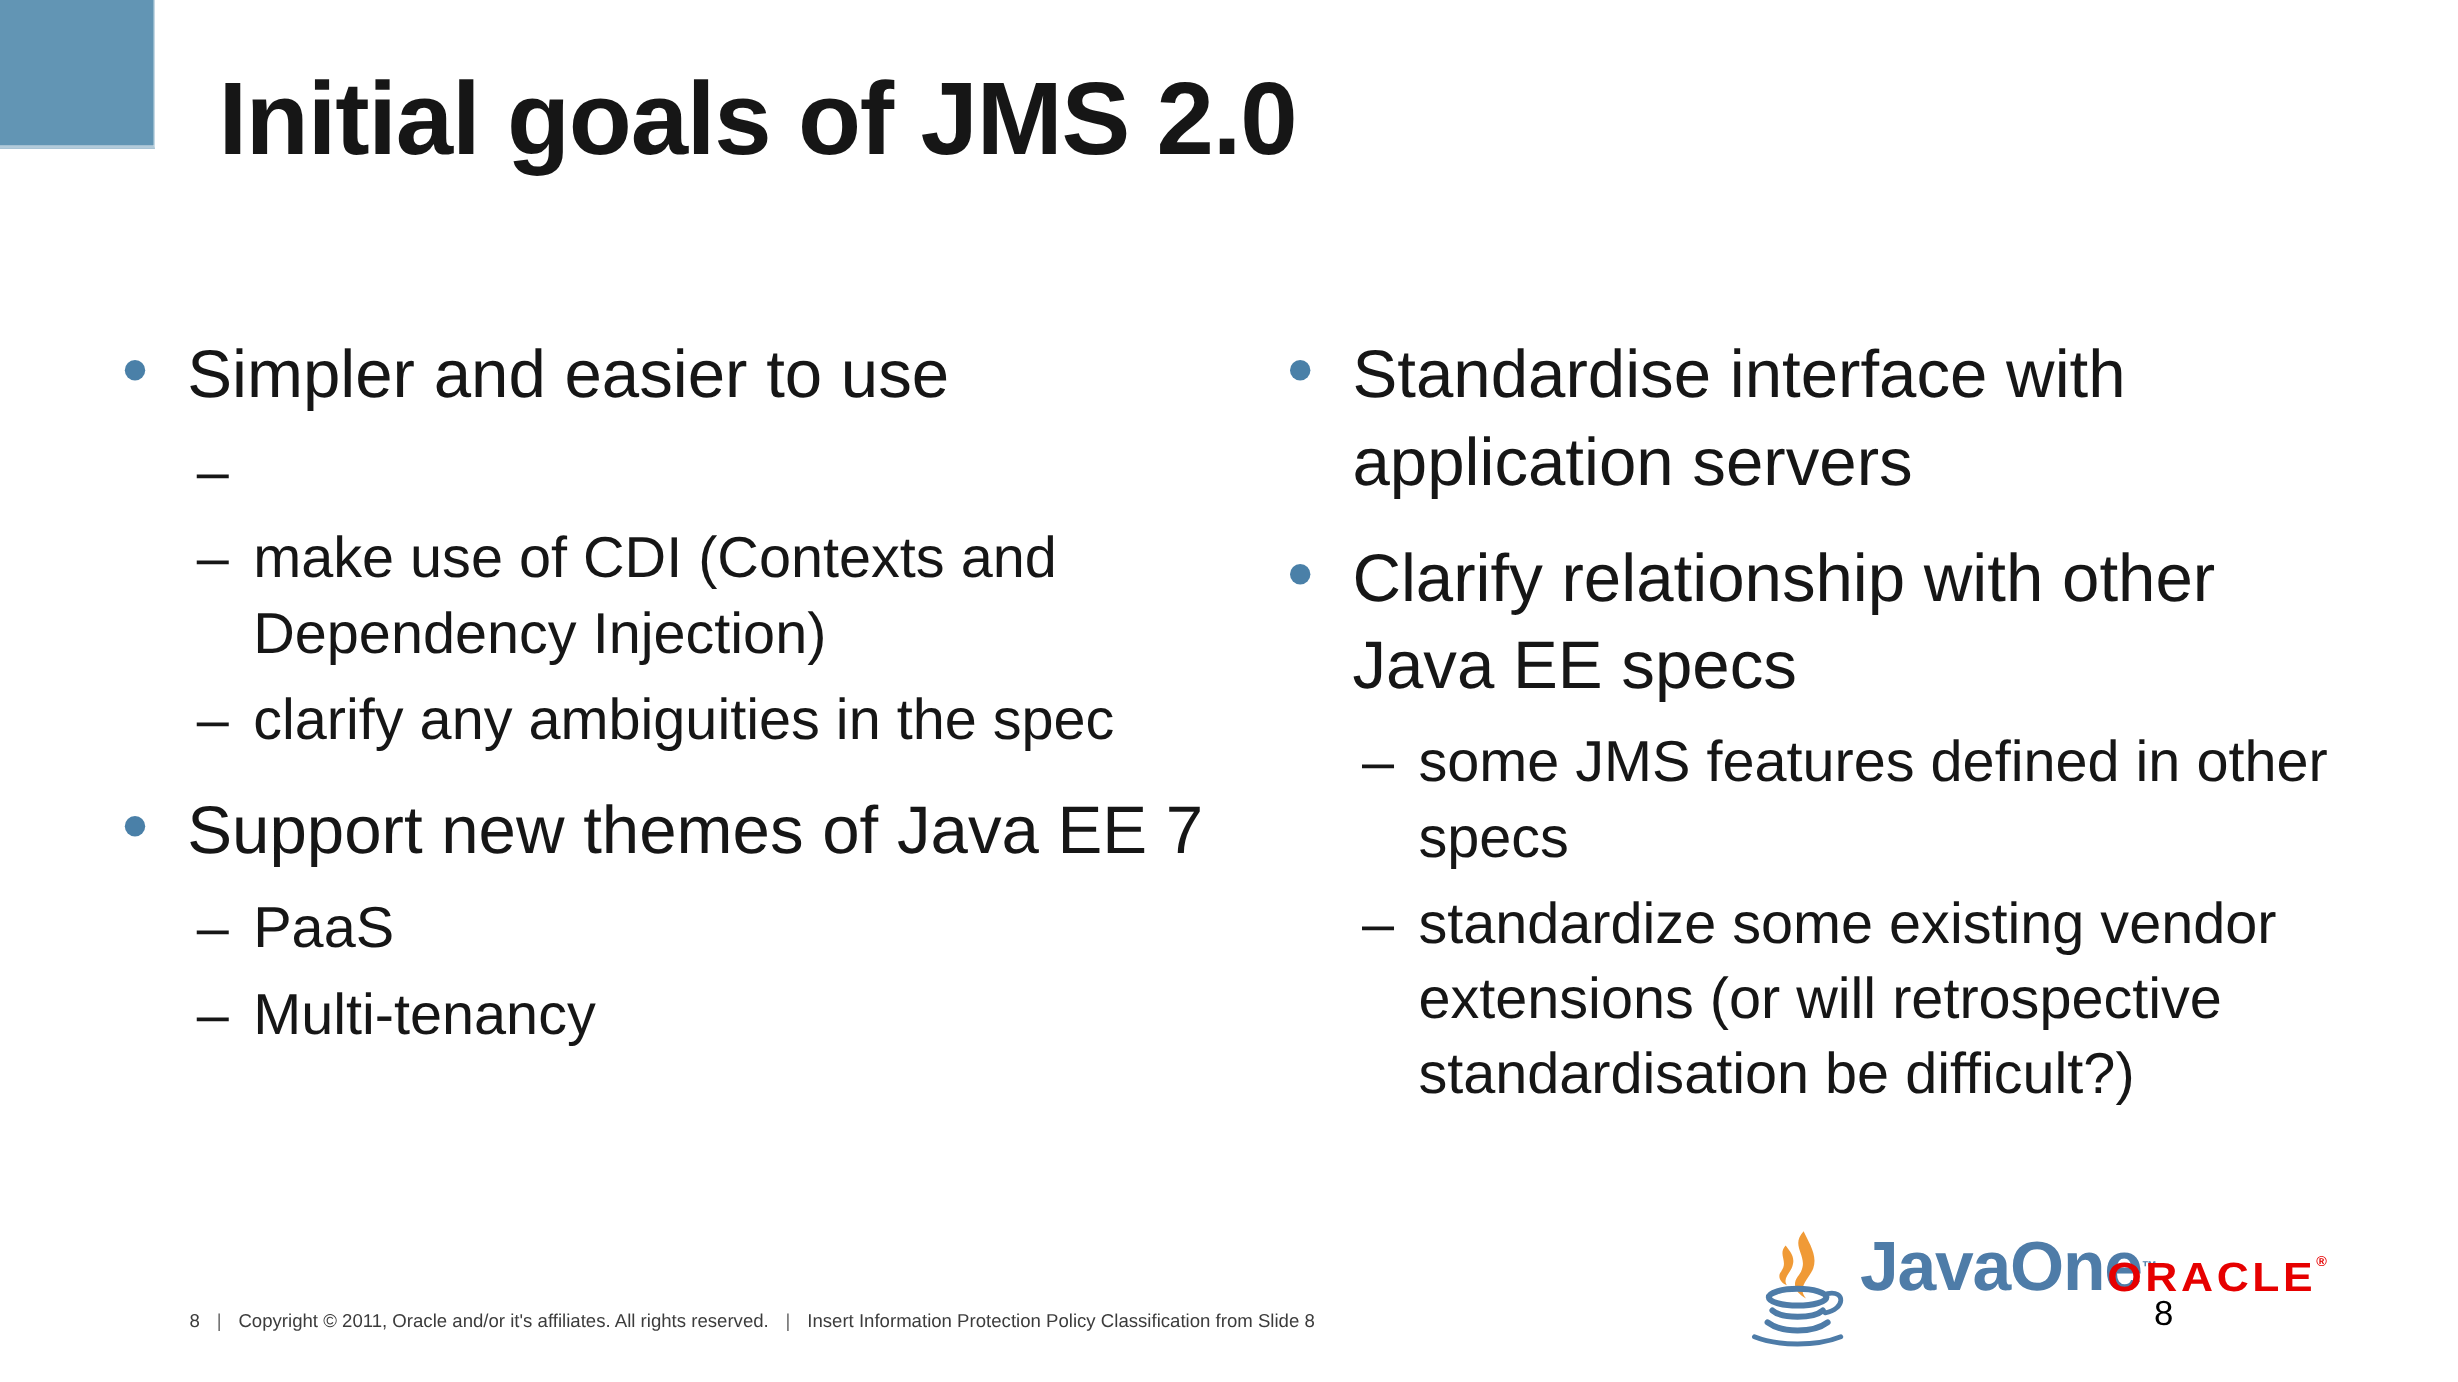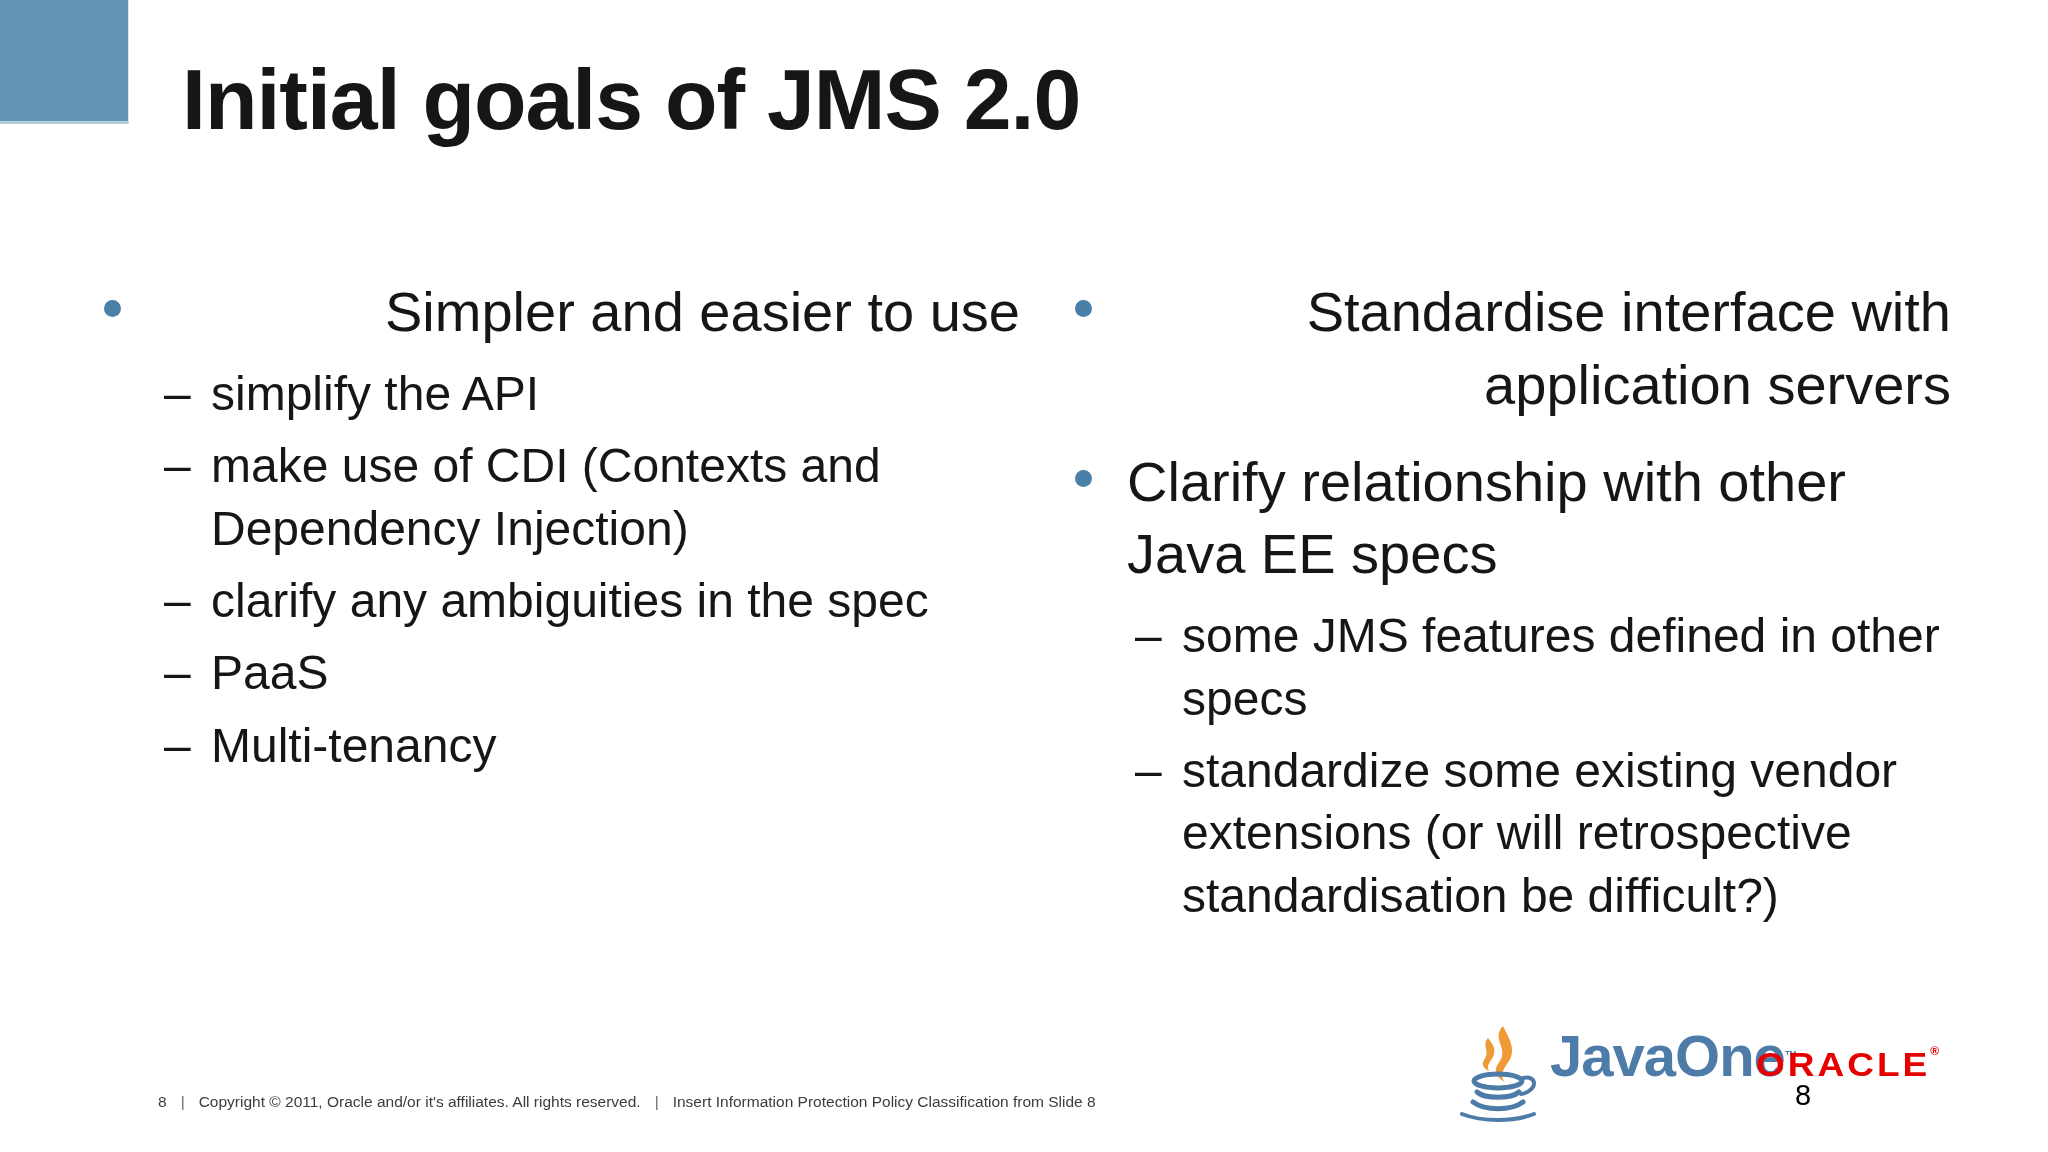--- a/index.html
+++ b/index.html
@@ -36,21 +36,21 @@
     white-space: nowrap;
   }
 
   .col { position: absolute; top: 276px; }
   .col-left  { left: 100px;  width: 920px; }
   .col-right { left: 1071px; width: 880px; }
 
   .item { display: flex; align-items: flex-start; }
   .item.lvl1 { font-size: 56px; line-height: 1.3; margin-top: 24px; }
   .item.lvl2 { font-size: 48px; line-height: 1.3; margin-top: 10px; padding-left: 64px; }
-  .item:first-child { margin-top: 0; text-align: right; }
+  .item:first-child { margin-top: 0; }
   .item.lvl1 + .item.lvl2 { margin-top: 14px; }
 
   .item .marker { flex: 0 0 56px; }
   .item.lvl2 .marker { flex: 0 0 47px; }
 
   .dot {
     display: block;
     width: 17px; height: 17px;
     margin-top: 24px; margin-left: 4px;
     border-radius: 50%;
@@ -133,29 +133,34 @@
 
   <div class="col col-left">
       <div class="item lvl1">
         <span class="marker">
           <span class="dot"></span>
         </span>
         <span class="text">Simpler and easier to use</span>
       </div>
       <div class="item lvl2">
         <span class="marker">–</span>
-        <span class="text">simplify the API</span>
       </div>
       <div class="item lvl2">
         <span class="marker">–</span>
         <span class="text">make use of CDI (Contexts and Dependency Injection)</span>
       </div>
       <div class="item lvl2">
         <span class="marker">–</span>
         <span class="text">clarify any ambiguities in the spec</span>
+      </div>
+      <div class="item lvl1">
+        <span class="marker">
+          <span class="dot"></span>
+        </span>
+        <span class="text">Support new themes of Java EE 7</span>
       </div>
       <div class="item lvl2">
         <span class="marker">–</span>
         <span class="text">PaaS</span>
       </div>
       <div class="item lvl2">
         <span class="marker">–</span>
         <span class="text">Multi-tenancy</span>
       </div>
     </div>

